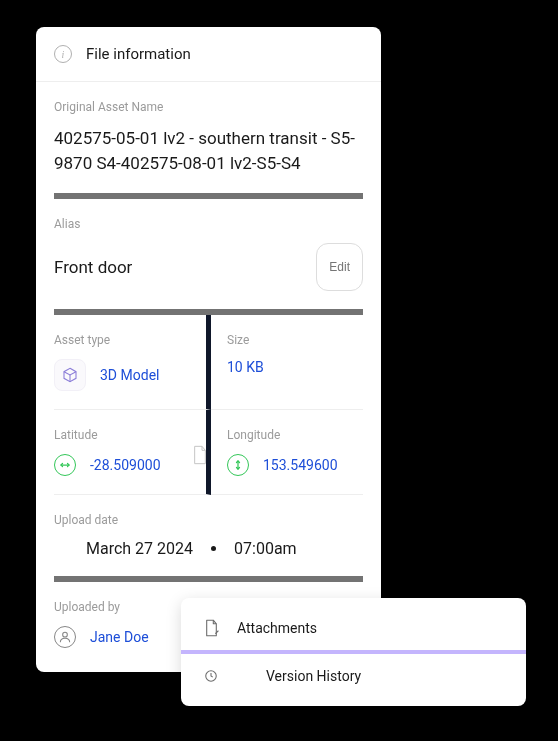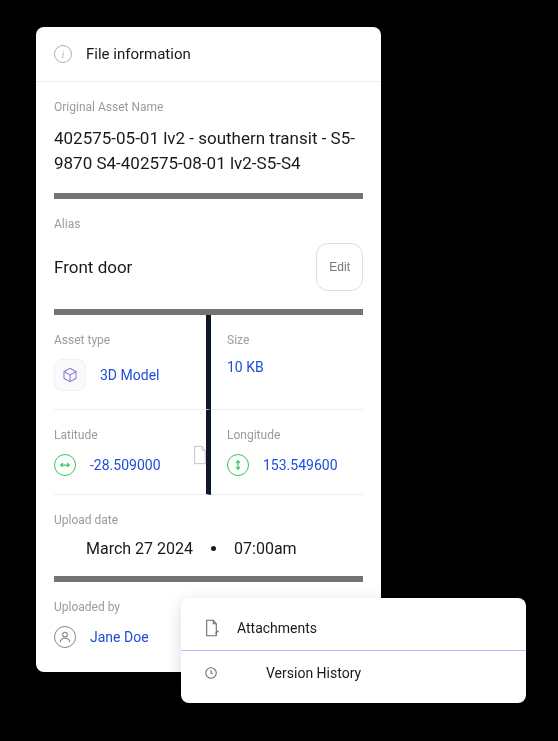--- a/index.html
+++ b/index.html
@@ -173,21 +173,21 @@
     .menu-item {
       display: flex;
       align-items: center;
       gap: 18px;
       padding: 14px 22px;
       cursor: pointer;
       font-size: 14px;
       color: #1a1a1a;
     }
     .menu-item + .menu-item {
-      border-top: 1px solid #c4b5fd;
+      border-top: 4px solid #c4b5fd;
       gap: 47px;
     }
     .menu-icon {
       width: 16px;
       height: 16px;
       display: flex;
       align-items: center;
       justify-content: center;
       color: #6b6b6b;
     }

